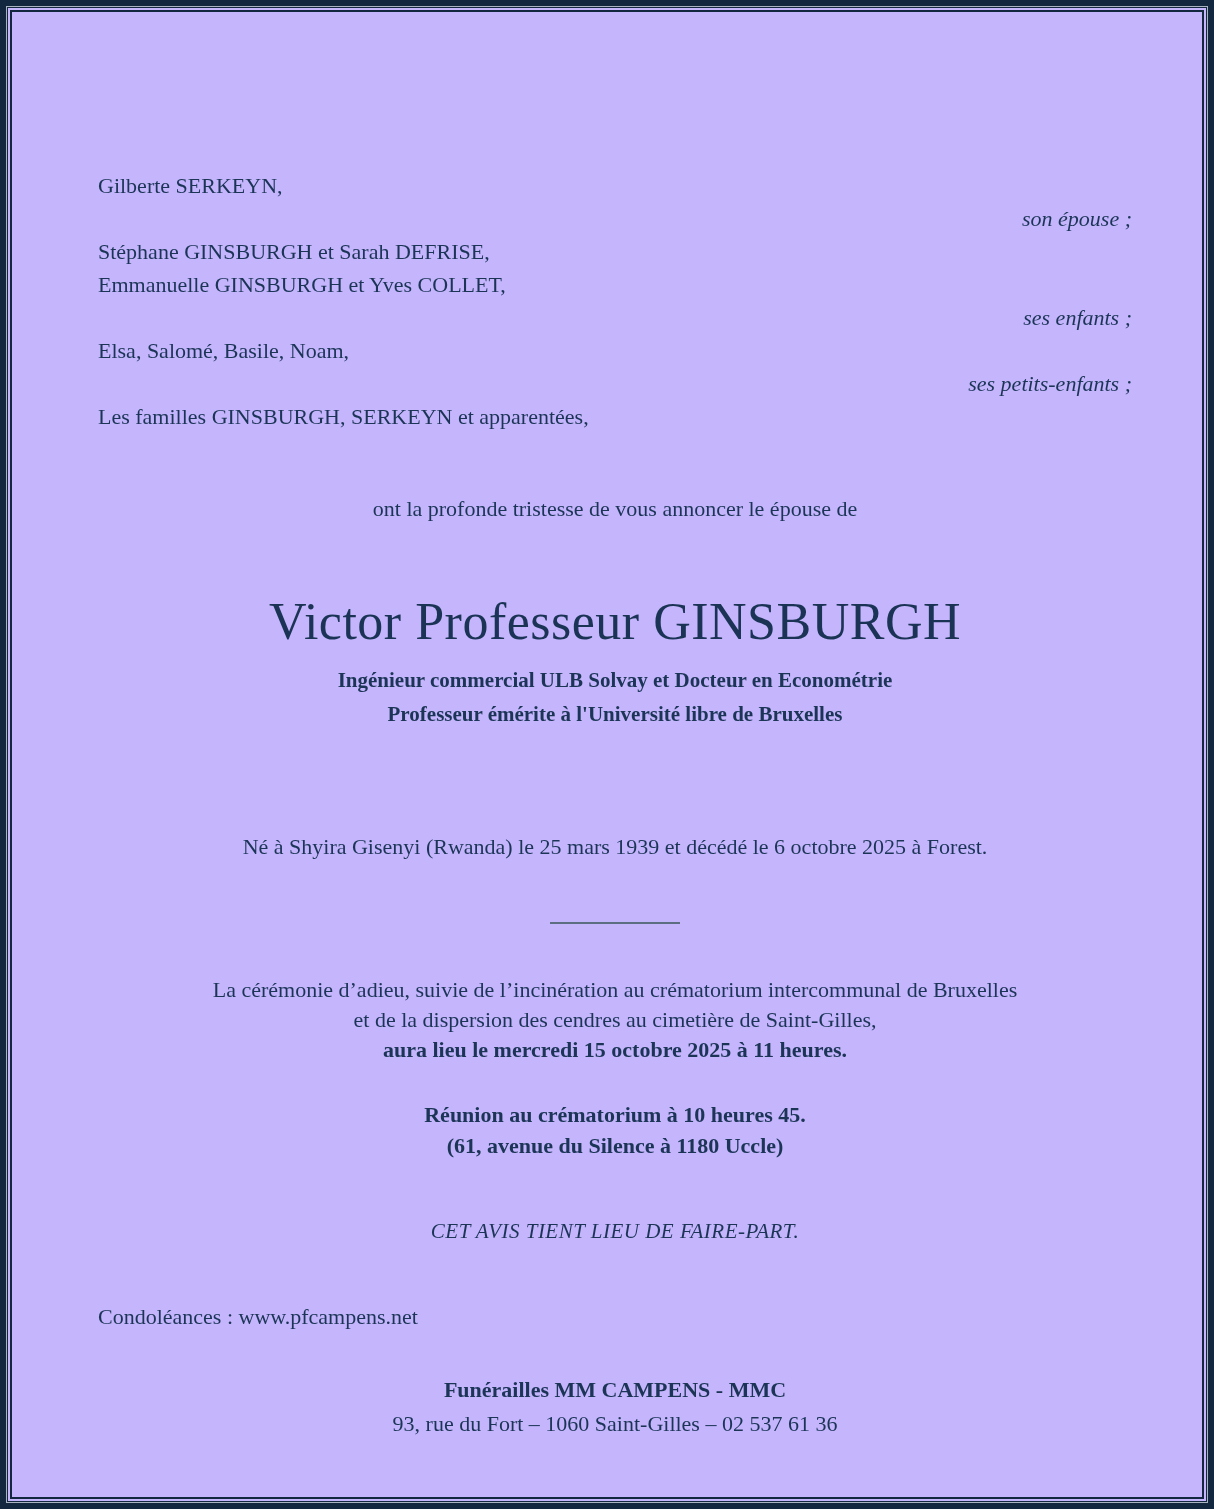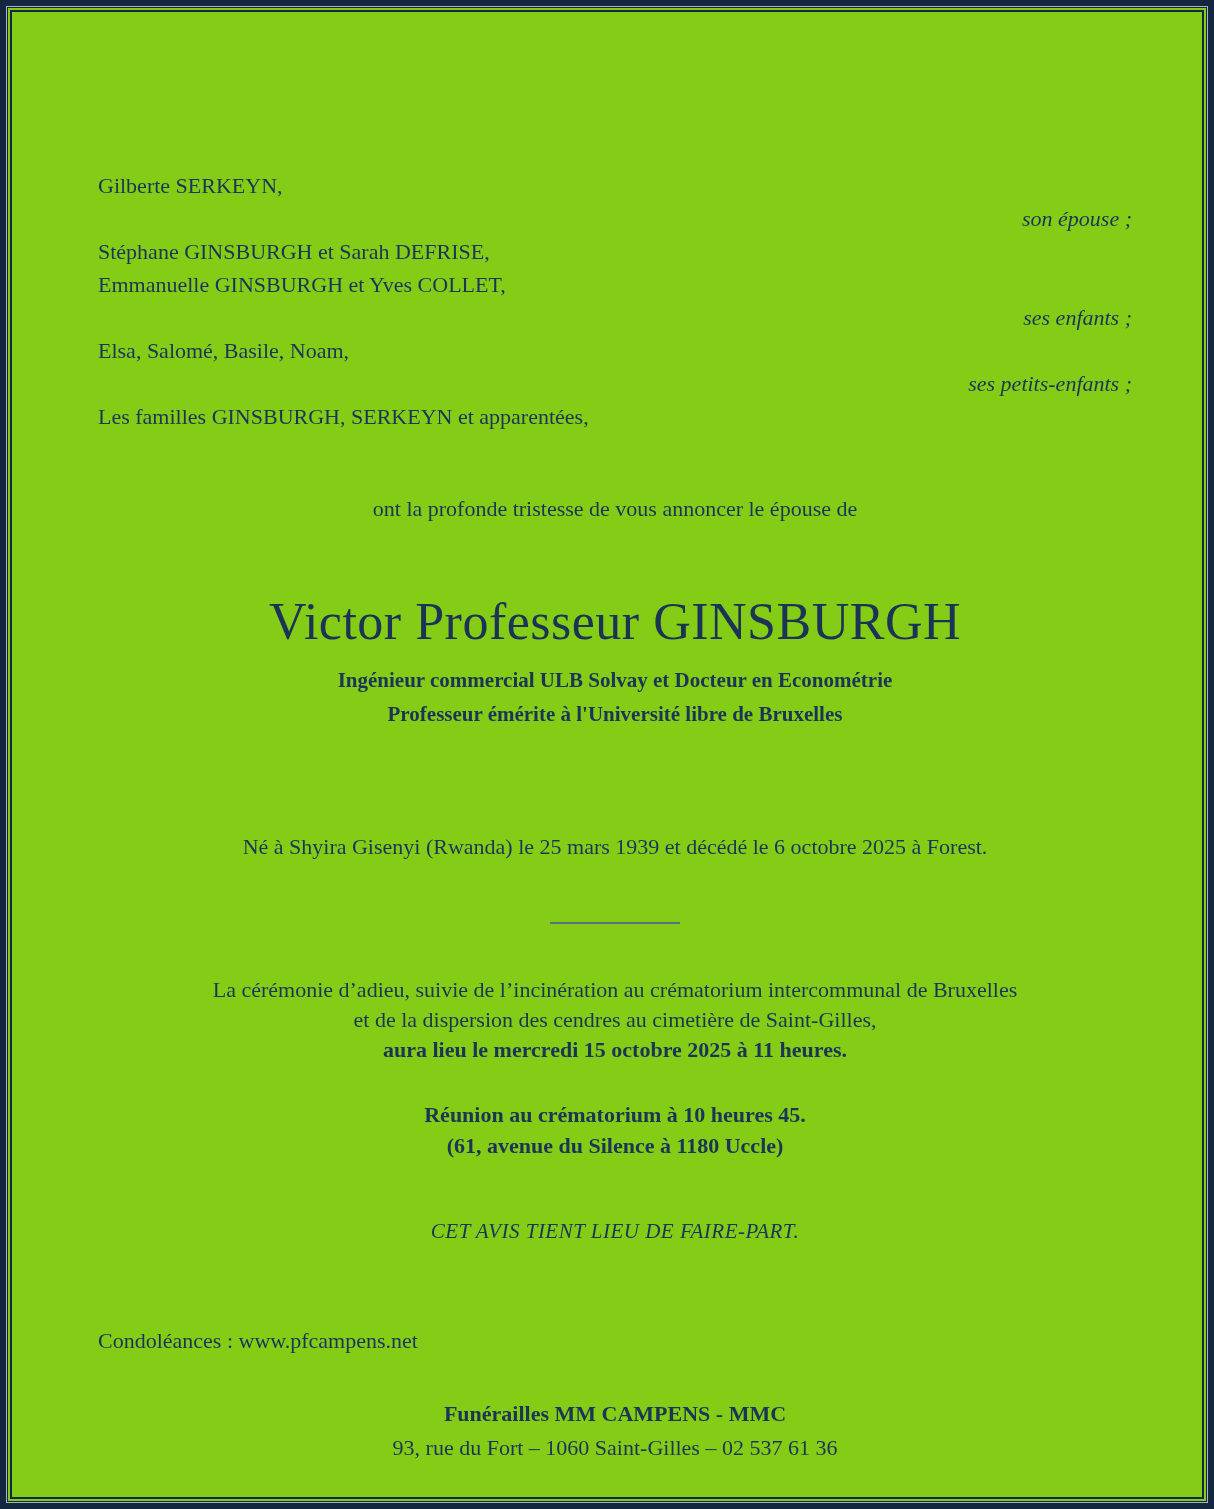--- a/index.html
+++ b/index.html
@@ -1,20 +1,20 @@
 <!DOCTYPE html>
 <html><head>
 <meta charset="utf-8">
 <style>
   html, body { margin: 0; padding: 0; background: #ffffff; }
   .page {
     position: relative;
     width: 1214px;
     height: 1509px;
-    background: #84cc16;
+    background: #c4b5fd;
     font-family: "Liberation Serif", "DejaVu Serif", serif;
     color: #1c3557;
     overflow: hidden;
   }
   
   .frame-outer {
     position: absolute; inset: 0;
     border: 8px solid #13283f;
     pointer-events: none;
   }
@@ -54,21 +54,21 @@
   .titles         { text-align: center; font-weight: bold; font-size: 21px; line-height: 34px; margin-top: 12px; }
   .life-dates     { text-align: center; margin-top: 99px; }
   .divider        {
     width: 130px; height: 2px;
     background: #5d6e82;
     margin: 59px auto 0 auto;
   }
   .ceremony       { text-align: center; margin-top: 51px; line-height: 30px; }
   .meeting        { text-align: center; font-weight: bold; margin-top: 34px; line-height: 31px; }
   .notice         { text-align: center; font-style: italic; font-size: 21px; margin-top: 54px; letter-spacing: 0.5px; }
-  .condolences    { text-align: left; margin-top: 76px; }
+  .condolences    { text-align: left; margin-top: 52px; }
   .funeral        { text-align: center; margin-top: 40px; line-height: 34px; }
 </style>
 </head>
 <body>
 
 <div class="page">
 
   <div class="frame-outer"></div>
   <div class="frame-lightline"></div>
   <div class="frame-inner"></div>

